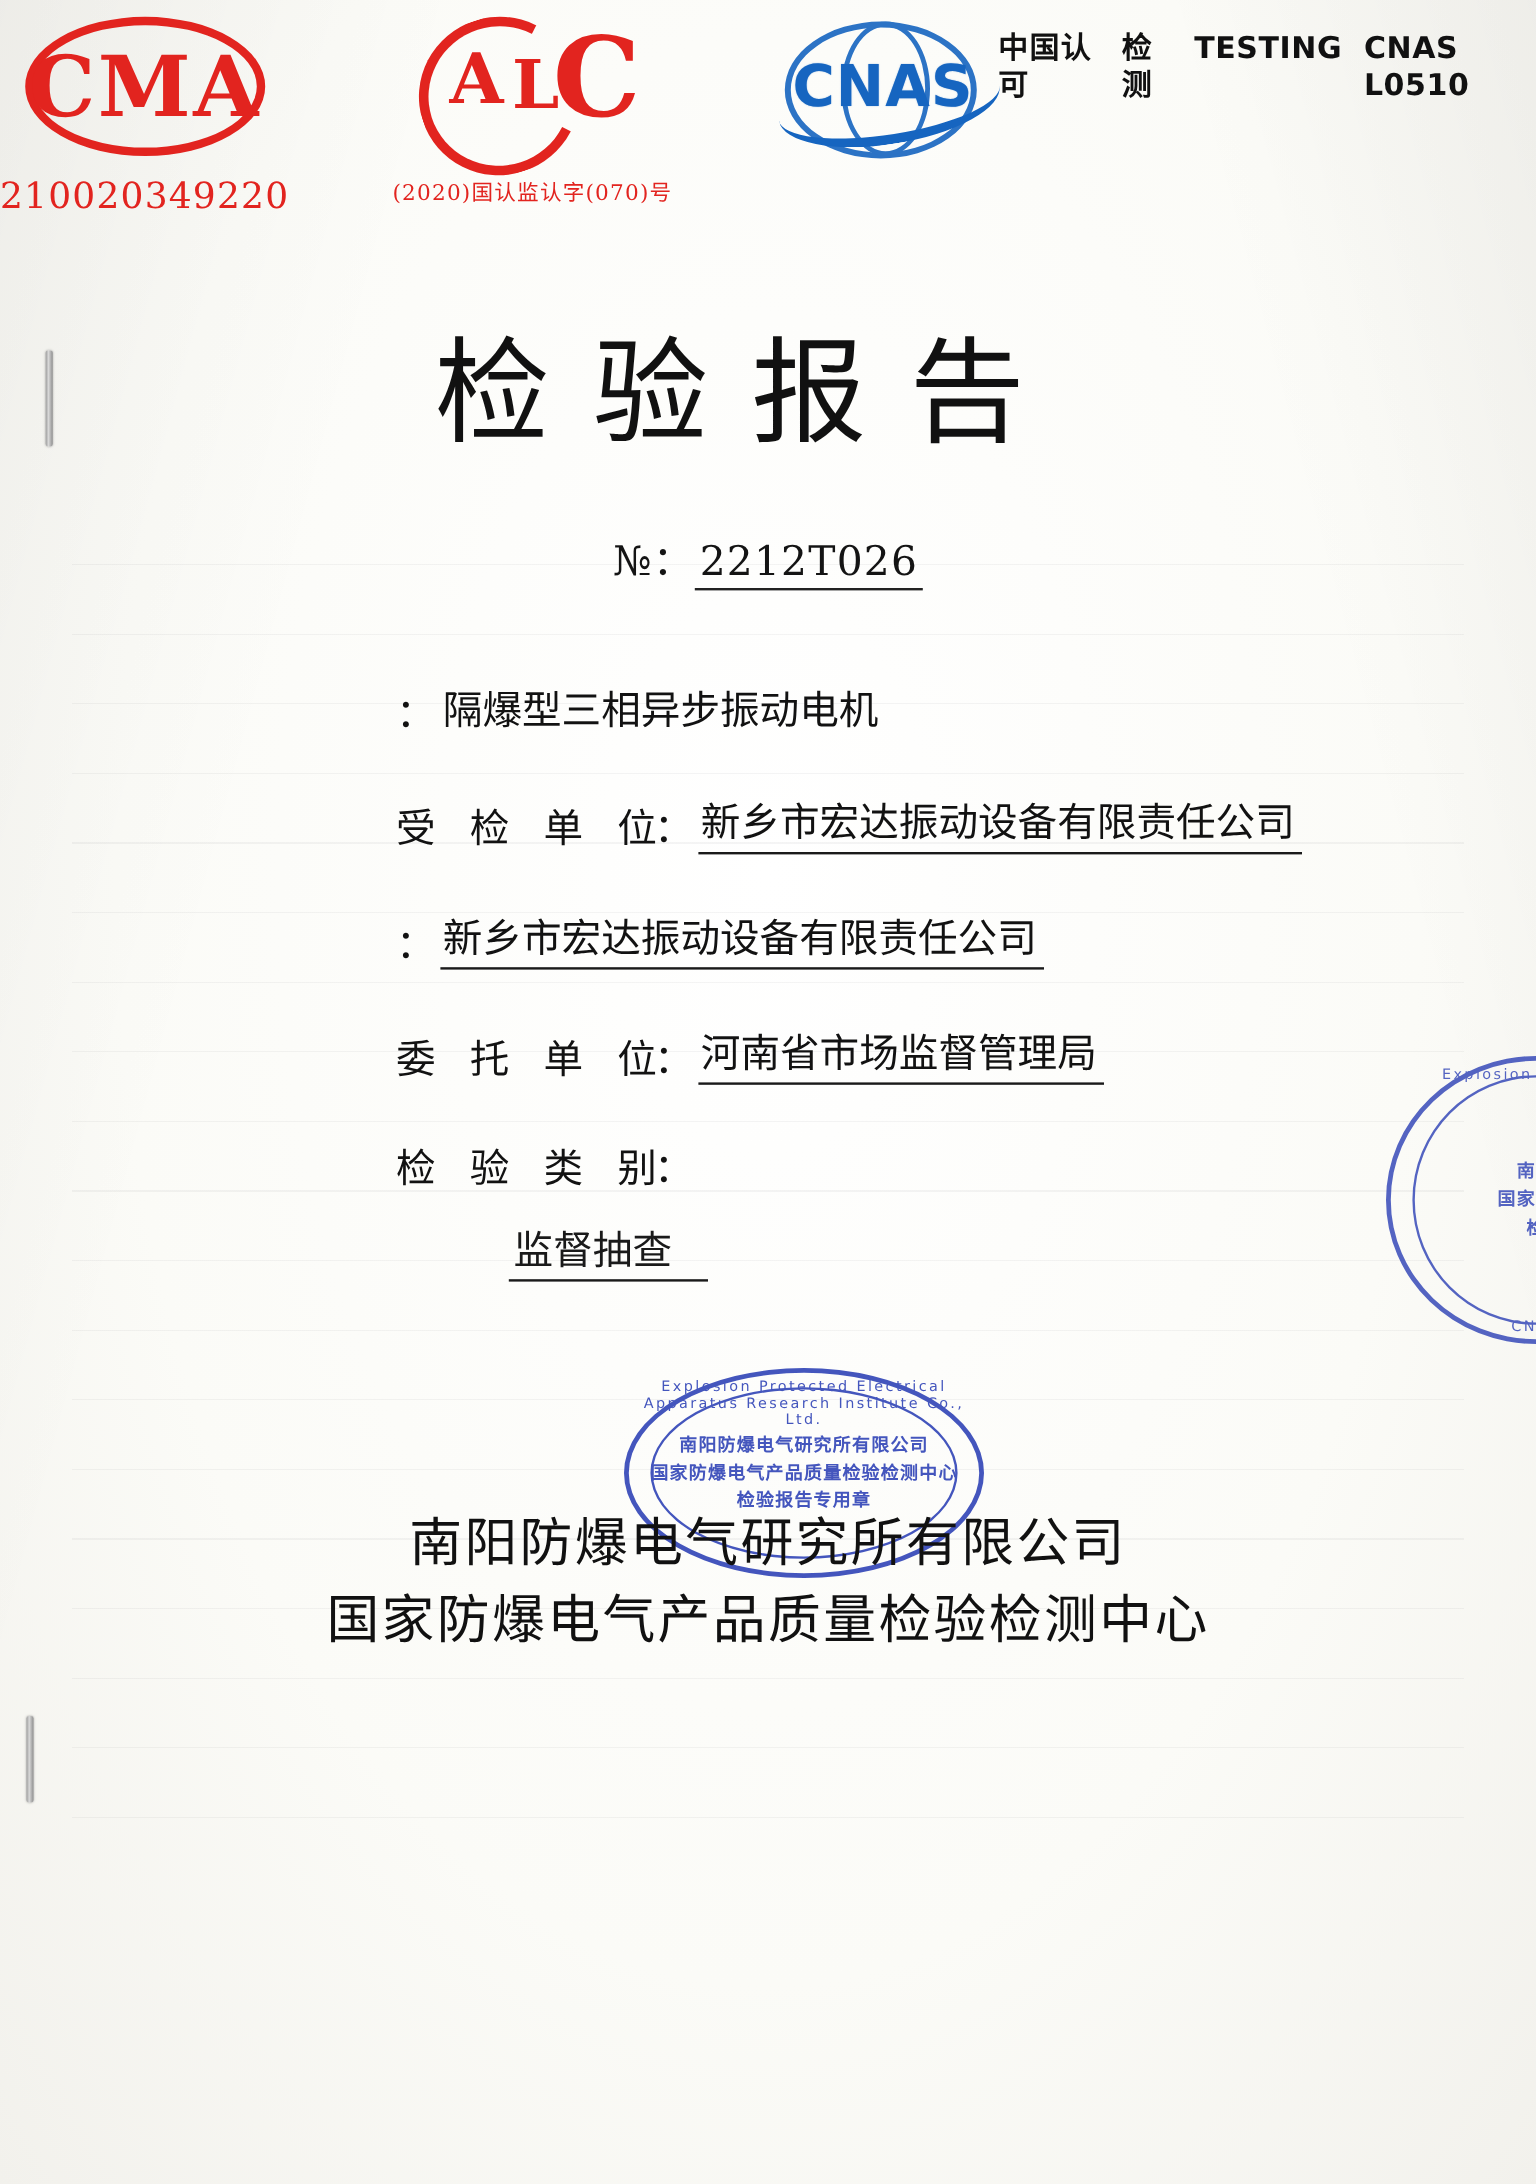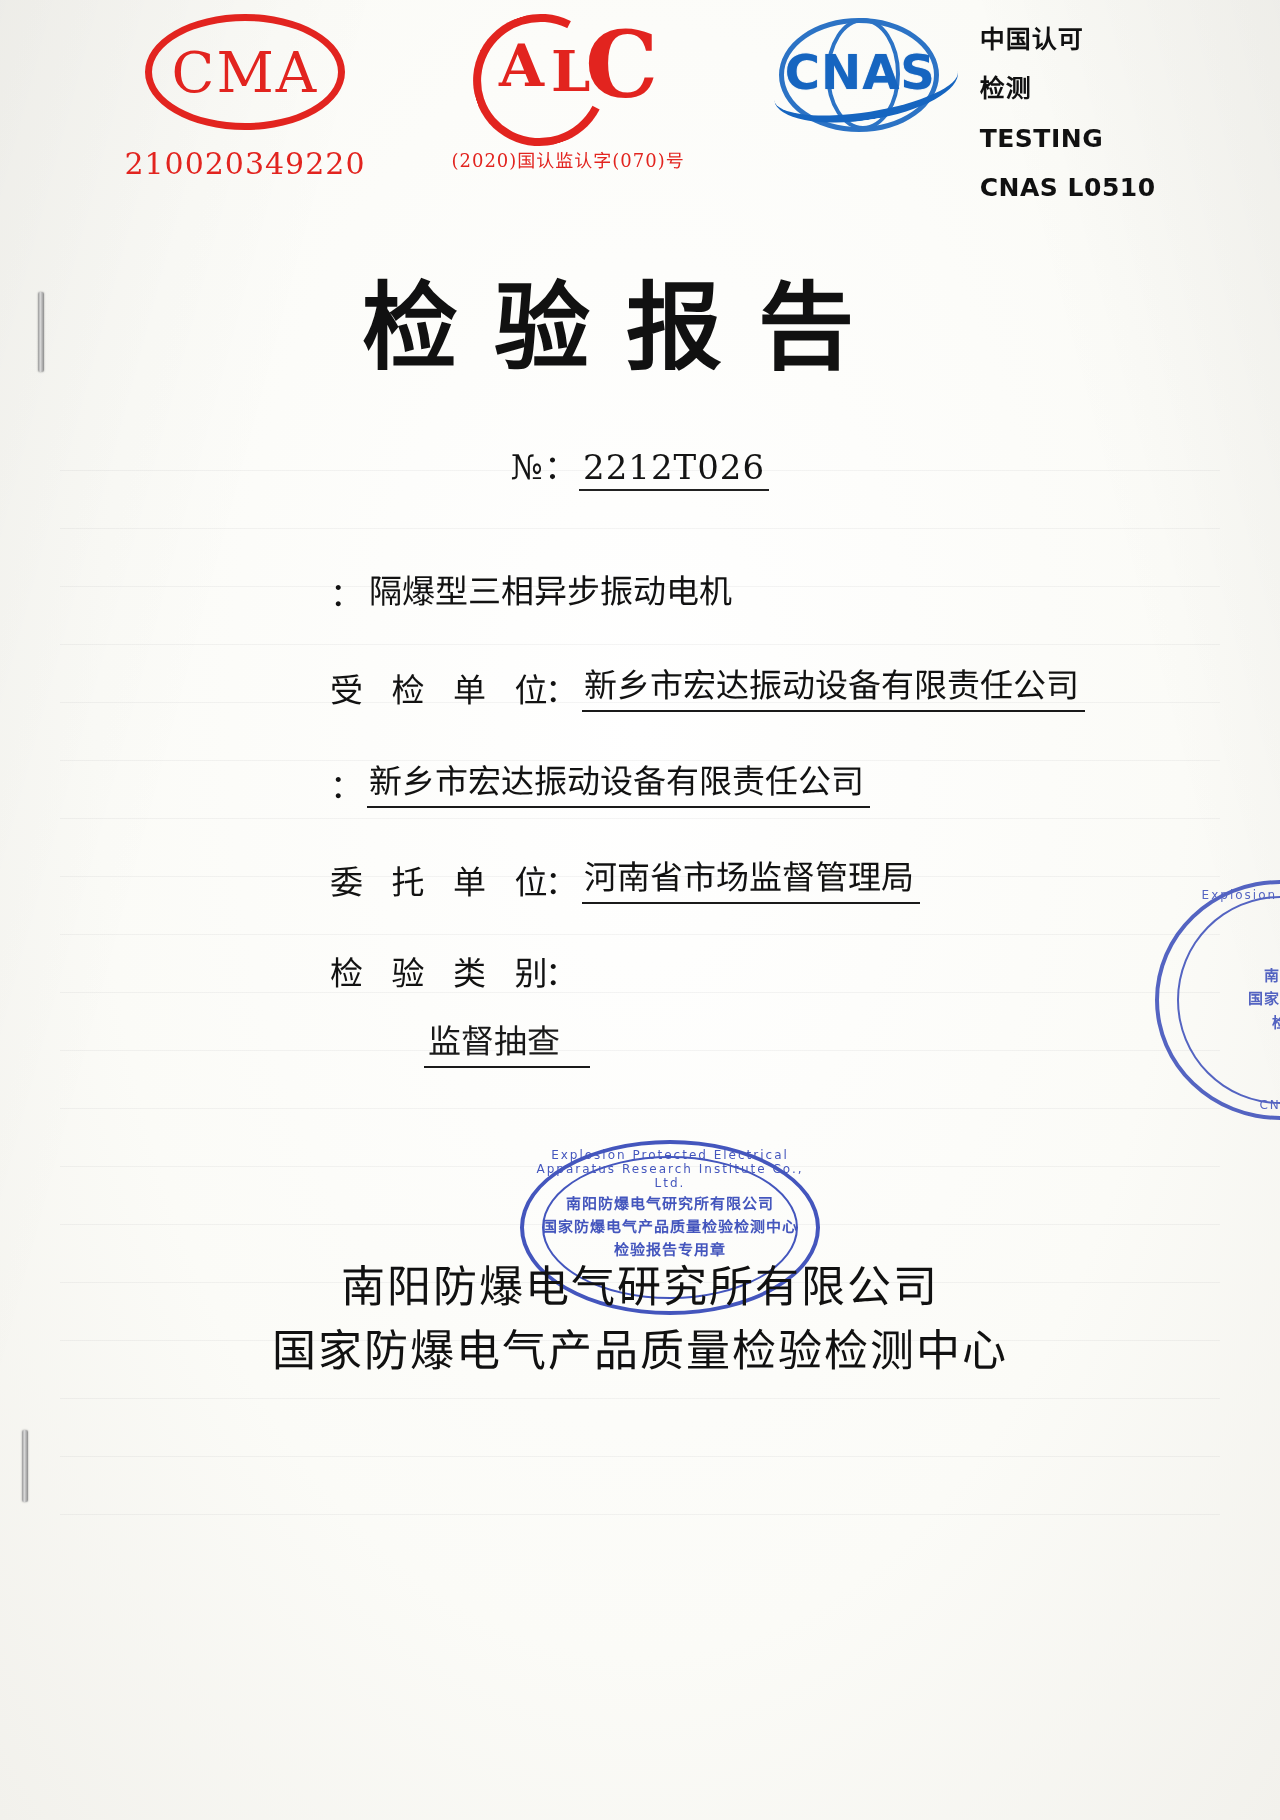--- a/index.html
+++ b/index.html
@@ -84,22 +84,22 @@
     border: 7px solid #e2241f;
     border-radius: 50% / 50%;
   }
   .cma-glyph .letters {
     position: absolute;
     inset: 0;
     display: flex;
     align-items: center;
     justify-content: center;
     font-family: "DejaVu Serif", "Liberation Serif", serif;
-    font-weight: 400;
-    font-size: 56px;
+    font-weight: 700;
+    font-size: 70px;
     letter-spacing: 2px;
     color: #e2241f;
   }
   .mark-caption {
     margin-top: 16px;
     color: #e2241f;
     font-family: "DejaVu Serif", "Liberation Serif", serif;
     font-weight: 400;
     font-size: 30px;
     letter-spacing: 1px;
@@ -188,21 +188,20 @@
     font-family: "DejaVu Sans", "Liberation Sans", sans-serif;
     font-weight: 700;
     font-size: 48px;
     letter-spacing: 1px;
     color: #1665c0;
     text-shadow: 0 0 1px rgba(22,101,192,0.6);
   }
   .cnas-side {
     padding-top: 10px;
     display: flex;
-    flex-direction: column;
     gap: 18px;
     color: #111;
   }
   .cnas-side .cn {
     font-size: 25px;
     font-weight: 700;
     letter-spacing: 1px;
     line-height: 1.25;
   }
   .cnas-side .en {
@@ -214,21 +213,21 @@
   }
 
   
   .doc-title {
     position: absolute;
     top: 250px;
     left: 0;
     width: 1216px;
     text-align: center;
     font-family: "DejaVu Sans", "Liberation Sans", sans-serif;
-    font-weight: 700;
+    font-weight: 400;
     font-size: 96px;
     letter-spacing: 36px;
     text-indent: 36px;
     color: #111;
   }
 
   .doc-number {
     position: absolute;
     top: 440px;
     left: 0;

